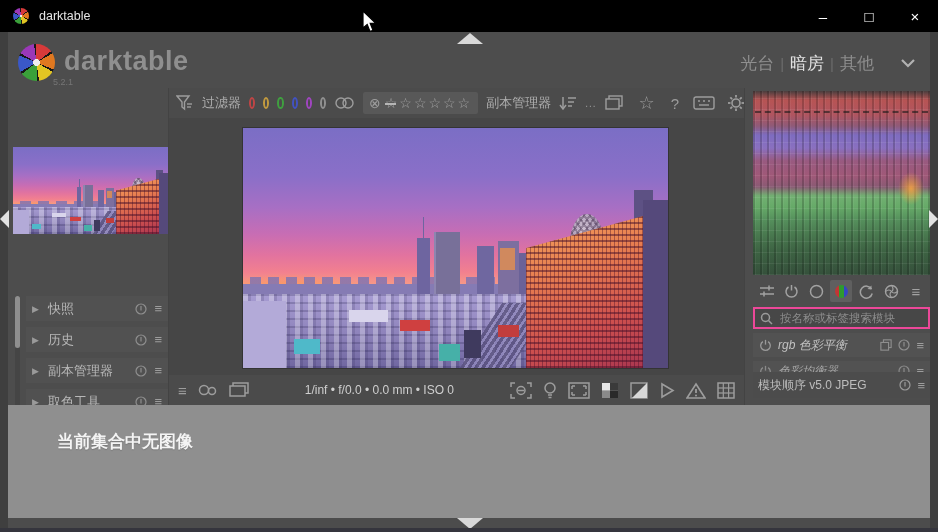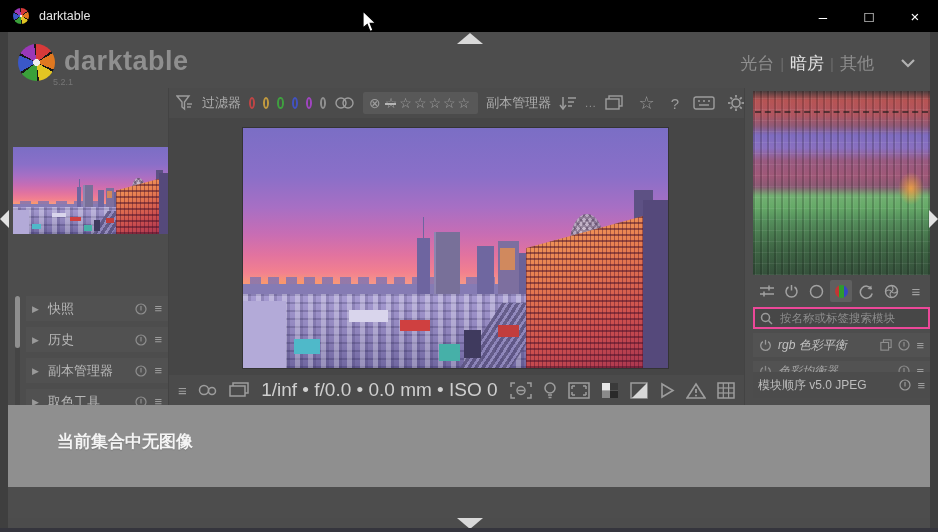--- a/index.html
+++ b/index.html
@@ -87,21 +87,21 @@
        radial-gradient(ellipse at 40% 30%,#cdbfd0,#9a87a8 70%,#7a6890);}
   .cs-big{left:66.5%;top:36%;width:29%;height:64%;clip-path:polygon(0 22%,100% 0,100% 100%,0 100%);
      background-image:repeating-linear-gradient(0deg,rgba(70,15,40,.5) 0 2px,transparent 2px 6px),
        repeating-linear-gradient(90deg,rgba(70,15,40,.4) 0 1px,transparent 1px 4px),
        linear-gradient(160deg,#f4a55e 0%,#e77d50 35%,#cd4f4e 70%,#a93550 100%);}
   .cs-dark2{right:3.5%;top:26%;width:4.5%;height:40%;background:#5d5184;}
   .cs-dark1{right:0;top:30%;width:6%;height:70%;background:#55497b;}
 
   
   .bottom-toolbar{position:absolute;left:168px;top:375px;width:577px;height:30px;display:flex;align-items:center;gap:11px;padding:0 10px;box-sizing:border-box;background:#4b4b4b;}
-  .bt-exif{flex:1;text-align:center;font-size:19px;color:#cfcfcf;}
+  .bt-exif{flex:1;text-align:center;font-size:12px;color:#cfcfcf;}
   .menu-glyph{font-size:15px;color:#9d9d9d;cursor:pointer;}
 
   
   .left-panel{position:absolute;left:8px;top:88px;width:160px;height:444px;}
   .nav-thumb{position:absolute;left:5px;top:59px;width:155px;height:87px;}
   .zoom-row{position:absolute;left:0;top:182px;width:156px;height:22px;display:flex;align-items:center;justify-content:flex-end;gap:6px;cursor:pointer;}
   .zoom-label{font-size:13px;color:#b3b3b3;}
   .lp-scroll{position:absolute;left:7px;top:208px;width:5px;height:190px;background:#454545;border-radius:3px;}
   .lp-thumb{position:absolute;left:0;top:0;width:5px;height:52px;background:#8f8f8f;border-radius:3px;}
   .lp-row{position:absolute;left:18px;right:0;height:25px;background:#515151;display:flex;align-items:center;padding:0 6px;box-sizing:border-box;cursor:pointer;}
@@ -123,21 +123,21 @@
   .rgb-circle{width:13px;height:13px;border-radius:50%;background:linear-gradient(90deg,#c23535 0 34%,#2f9a2f 34% 67%,#3545c2 67%);}
   .search-row{position:absolute;left:8px;top:219px;width:177px;height:22px;background:#474747;border:2px solid #ec4899;box-sizing:border-box;display:flex;align-items:center;gap:5px;padding:0 5px;}
   .search-input{flex:1;background:transparent;border:none;outline:none;color:#c5c5c5;font-size:11.5px;font-family:inherit;min-width:0;}
   .search-input::placeholder{color:#8d8d8d;}
   .mod-row{position:absolute;left:8px;width:177px;height:24px;background:#525252;display:flex;align-items:center;gap:6px;padding:0 6px;box-sizing:border-box;cursor:pointer;}
   .mod-label{font-size:12px;color:#c2c2c2;flex:1;white-space:nowrap;overflow:hidden;font-style:italic;}
   .order-row{position:absolute;left:8px;top:284px;width:177px;height:26px;background:#4c4c4c;display:flex;align-items:center;gap:6px;padding:0 5px;box-sizing:border-box;z-index:3;}
   .order-label{font-size:12px;color:#bdbdbd;flex:1;white-space:nowrap;}
 
   
-  .filmstrip{position:absolute;left:8px;top:405px;width:922px;height:82px;background:#8f8f8f;z-index:5;}
+  .filmstrip{position:absolute;left:8px;top:405px;width:922px;height:113px;background:#8f8f8f;z-index:5;}
   .fs-msg{position:absolute;left:49px;top:25px;font-size:17px;font-weight:bold;color:#f4f4f4;text-shadow:0 1px 1px rgba(0,0,0,.15);}
   .bottom-strip{position:absolute;left:8px;top:518px;width:922px;height:10px;background:#4c4c4c;z-index:5;}
   .window-bottom{position:absolute;left:0;top:528px;width:938px;height:4px;background:#35353d;z-index:6;}
 
   .seam{position:absolute;width:1px;background:#434343;top:88px;height:317px;z-index:1;}
   #cursor{position:absolute;left:362px;top:10px;z-index:99;pointer-events:none;}
 </style>
 </head>
 <body>
 

